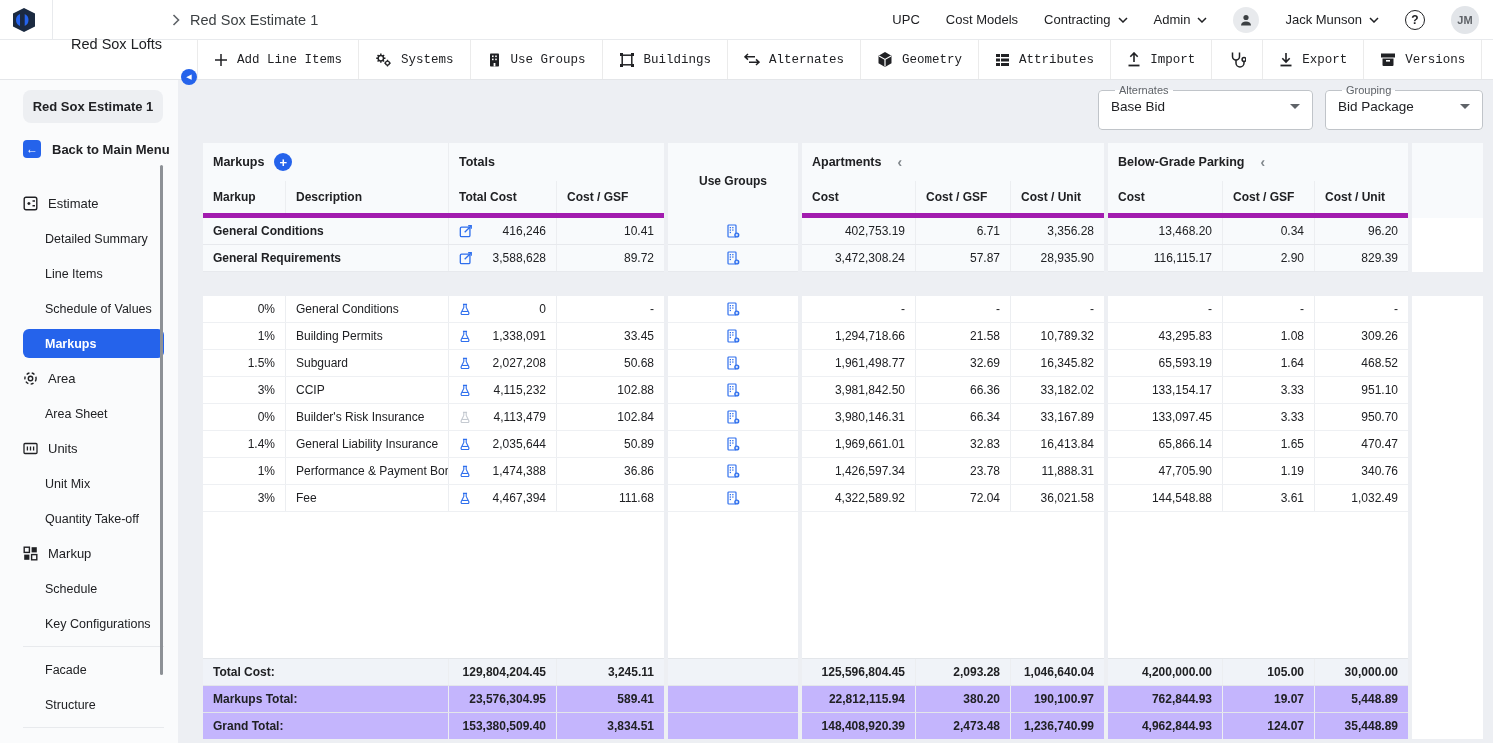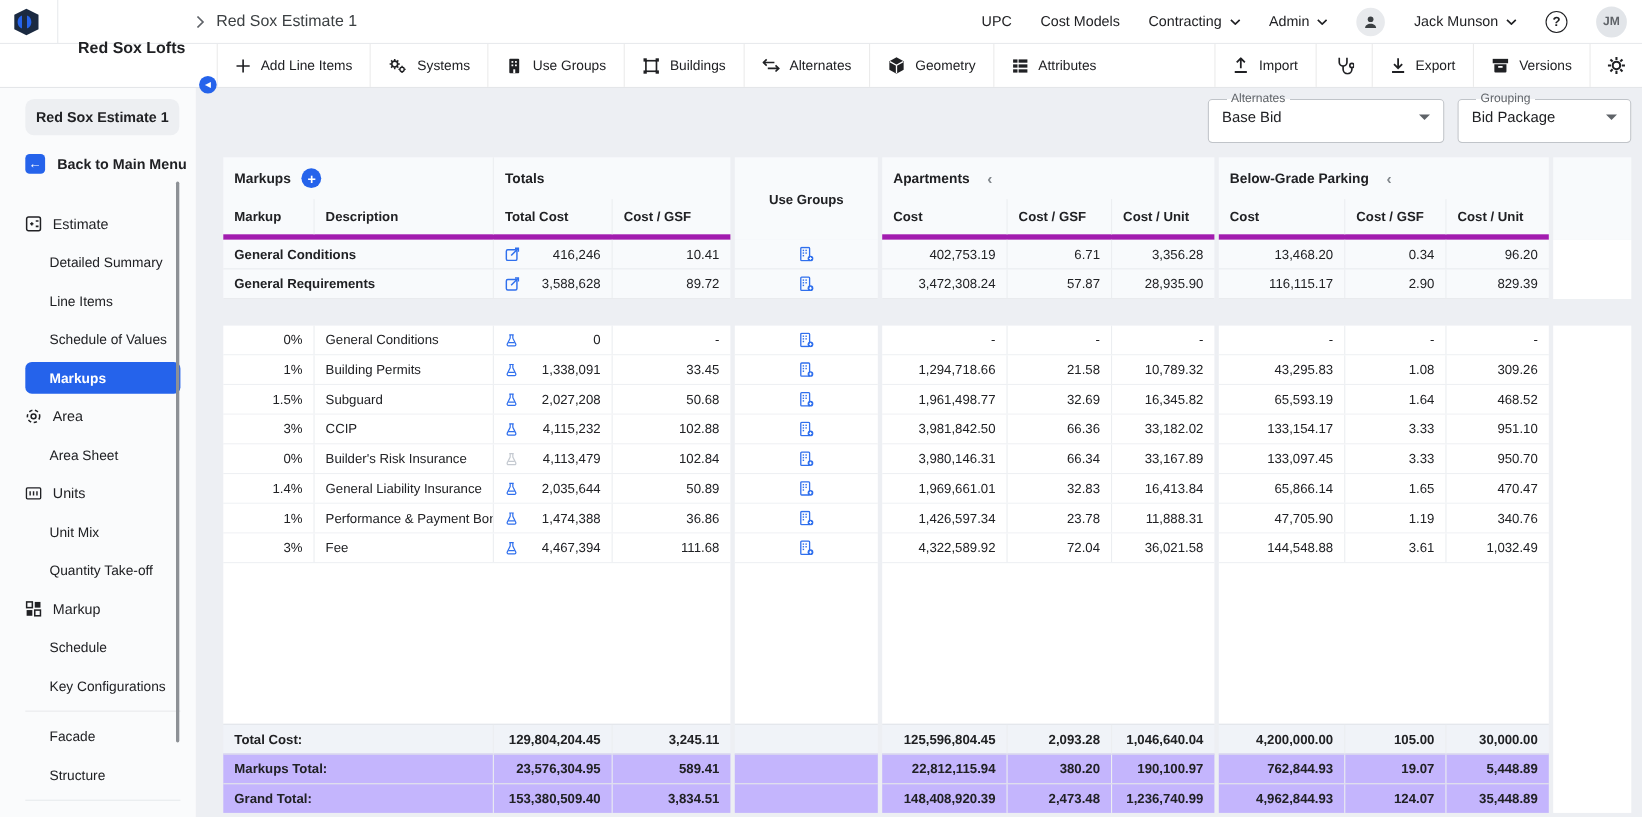--- a/index.html
+++ b/index.html
@@ -4,32 +4,32 @@
 <style>
   * { box-sizing:border-box; margin:0; padding:0; }
   html,body { width:1493px; height:743px; overflow:hidden; }
   body { font-family:"Liberation Sans", sans-serif; background:#edeff3; color:#202124; position:relative; }
   svg { display:block; }
 
   
   .topbar { height:40px; background:#fff; border-bottom:1px solid #e8eaed; display:flex; align-items:center; padding:0 14px 0 10px; }
   .logo { width:28px; height:28px; }
   .tb-sep { width:1px; height:40px; background:#e8eaed; margin:0 18px 0 14px; }
-  .bc-project { font-weight:bold; font-size:14.5px;margin-top:48px; }
+  .bc-project { font-weight:normal; font-size:14.5px;margin-top:48px; }
   .bc-chev { color:#5f6368; margin:0 10px; }
   .bc-page { font-size:14.5px; color:#3c4043; }
   .topnav { margin-left:auto; display:flex; align-items:center; gap:26px; font-size:13px; }
   .topnav .navitem { display:flex; align-items:center; gap:7px; cursor:pointer; }
   .chevdn { width:10px; height:6px; }
   .avatar-sm { width:26px; height:26px; border-radius:50%; background:#e8eaed; display:flex; align-items:center; justify-content:center; }
   .help-circ { width:20px; height:20px; border-radius:50%; border:1.6px solid #202124; display:flex; align-items:center; justify-content:center; font-size:12px; font-weight:bold; }
   .avatar-jm { width:28px; height:28px; border-radius:50%; background:#e2e5e9; color:#5f6368; font-size:11px; font-weight:bold; display:flex; align-items:center; justify-content:center; }
 
   
-  .toolbar { height:40px; background:#fff; border-bottom:1px solid #e4e6e9; display:flex; align-items:stretch; padding-left:197px; }
+  .toolbar { height:40px; background:#fff; border-bottom:1px solid #e4e6e9; display:flex; align-items:stretch; padding-left:197px;font-family:Liberation Mono, monospace; }
   .tbtn { display:flex; align-items:center; gap:9px; padding:0 16px; font-size:12.5px; border-left:1px solid #ebebeb; cursor:pointer; white-space:nowrap; }
   .tbtn:last-child { border-right:1px solid #ebebeb; }
   .tb-right { margin-left:auto; display:flex; align-items:stretch; }
   .tb-gear { border-right:none !important; padding:0 15px; }
 
   
   .sidebar { position:absolute; left:0; top:80px; width:178px; height:663px; background:#fafbfc; }
   .side-title { margin:10px 15px 0 23px; background:#edeff2; border-radius:8px; padding:9px 6px; font-weight:bold; font-size:13px; text-align:center; }
   .side-back { display:flex; align-items:center; gap:11px; margin:17px 0 0 23px; font-weight:bold; font-size:13px; cursor:pointer; }
   .back-sq { width:18px; height:18px; border-radius:4px; background:#2563eb; color:#fff; font-size:12px; display:flex; align-items:center; justify-content:center; }

